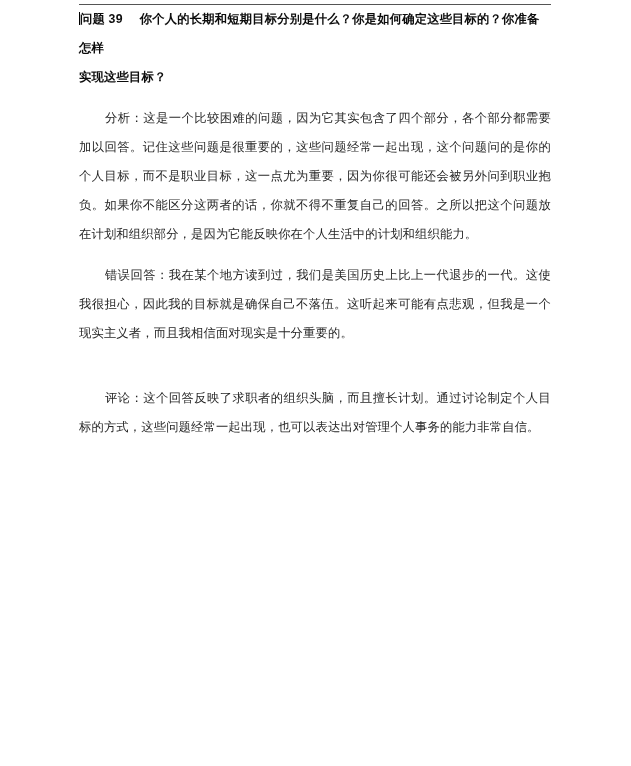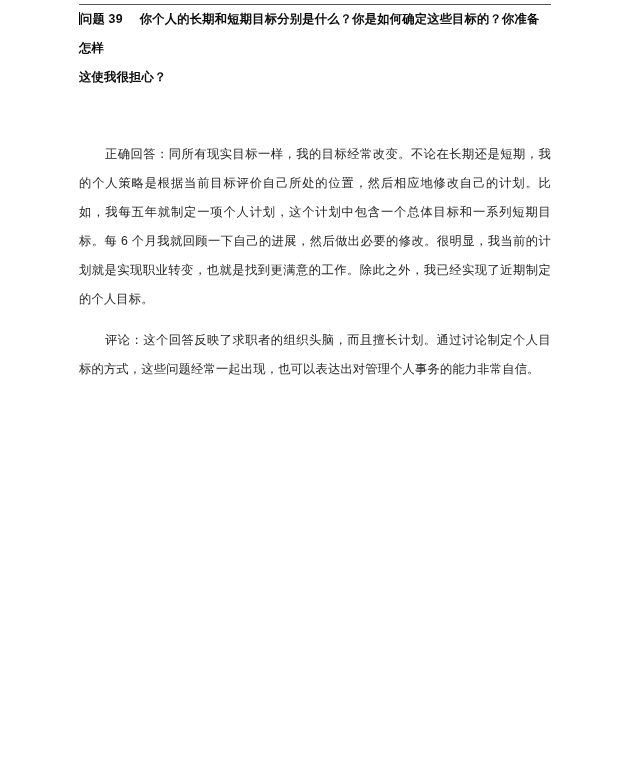--- a/index.html
+++ b/index.html
@@ -67,34 +67,35 @@
 </style>
 </head>
 <body>
 
 <div id="page">
   <div class="content">
 
     <div class="rule"></div>
 
     <p class="heading"><span class="caret"></span><span class="hd-num">问题 39</span><span class="hd-sep"></span><span>你个人的长期和短期目标分别是什么？你是如何确定这些目标的？你准备怎样</span></p>
-    <p class="heading">这使我很担心？</p>
+    <p class="heading">实现这些目标？</p>
+
+    <div class="gap-sm"></div>
+
+    <p class="body">分析：这是一个比较困难的问题，因为它其实包含了四个部分，各个部分都需要加以回答。记住这些问题是很重要的，这些问题经常一起出现，这个问题问的是你的个人目标，而不是职业目标，这一点尤为重要，因为你很可能还会被另外问到职业抱负。如果你不能区分这两者的话，你就不得不重复自己的回答。之所以把这个问题放在计划和组织部分，是因为它能反映你在个人生活中的计划和组织能力。</p>
+
+    <div class="gap-sm"></div>
+
+    <p class="body">错误回答：我在某个地方读到过，我们是美国历史上比上一代退步的一代。这使我很担心，因此我的目标就是确保自己不落伍。这听起来可能有点悲观，但我是一个现实主义者，而且我相信面对现实是十分重要的。</p>
 
     <div class="gap-sm"></div>
 
 
     <div class="gap-sm"></div>
 
-
-    <div class="gap-sm"></div>
-
-
-    <div class="gap-sm"></div>
-
-    <p class="body">正确回答：同所有现实目标一样，我的目标经常改变。不论在长期还是短期，我的个人策略是根据当前目标评价自己所处的位置，然后相应地修改自己的计划。比如，我每五年就制定一项个人计划，这个计划中包含一个总体目标和一系列短期目标。每 6 个月我就回顾一下自己的进展，然后做出必要的修改。很明显，我当前的计划就是实现职业转变，也就是找到更满意的工作。除此之外，我已经实现了近期制定的个人目标。</p>
 
     <div class="gap-sm"></div>
 
     <p class="body">评论：这个回答反映了求职者的组织头脑，而且擅长计划。通过讨论制定个人目标的方式，这些问题经常一起出现，也可以表达出对管理个人事务的能力非常自信。</p>
 
     <div class="gap-xl"></div>
 
   </div>
 </div>
 

